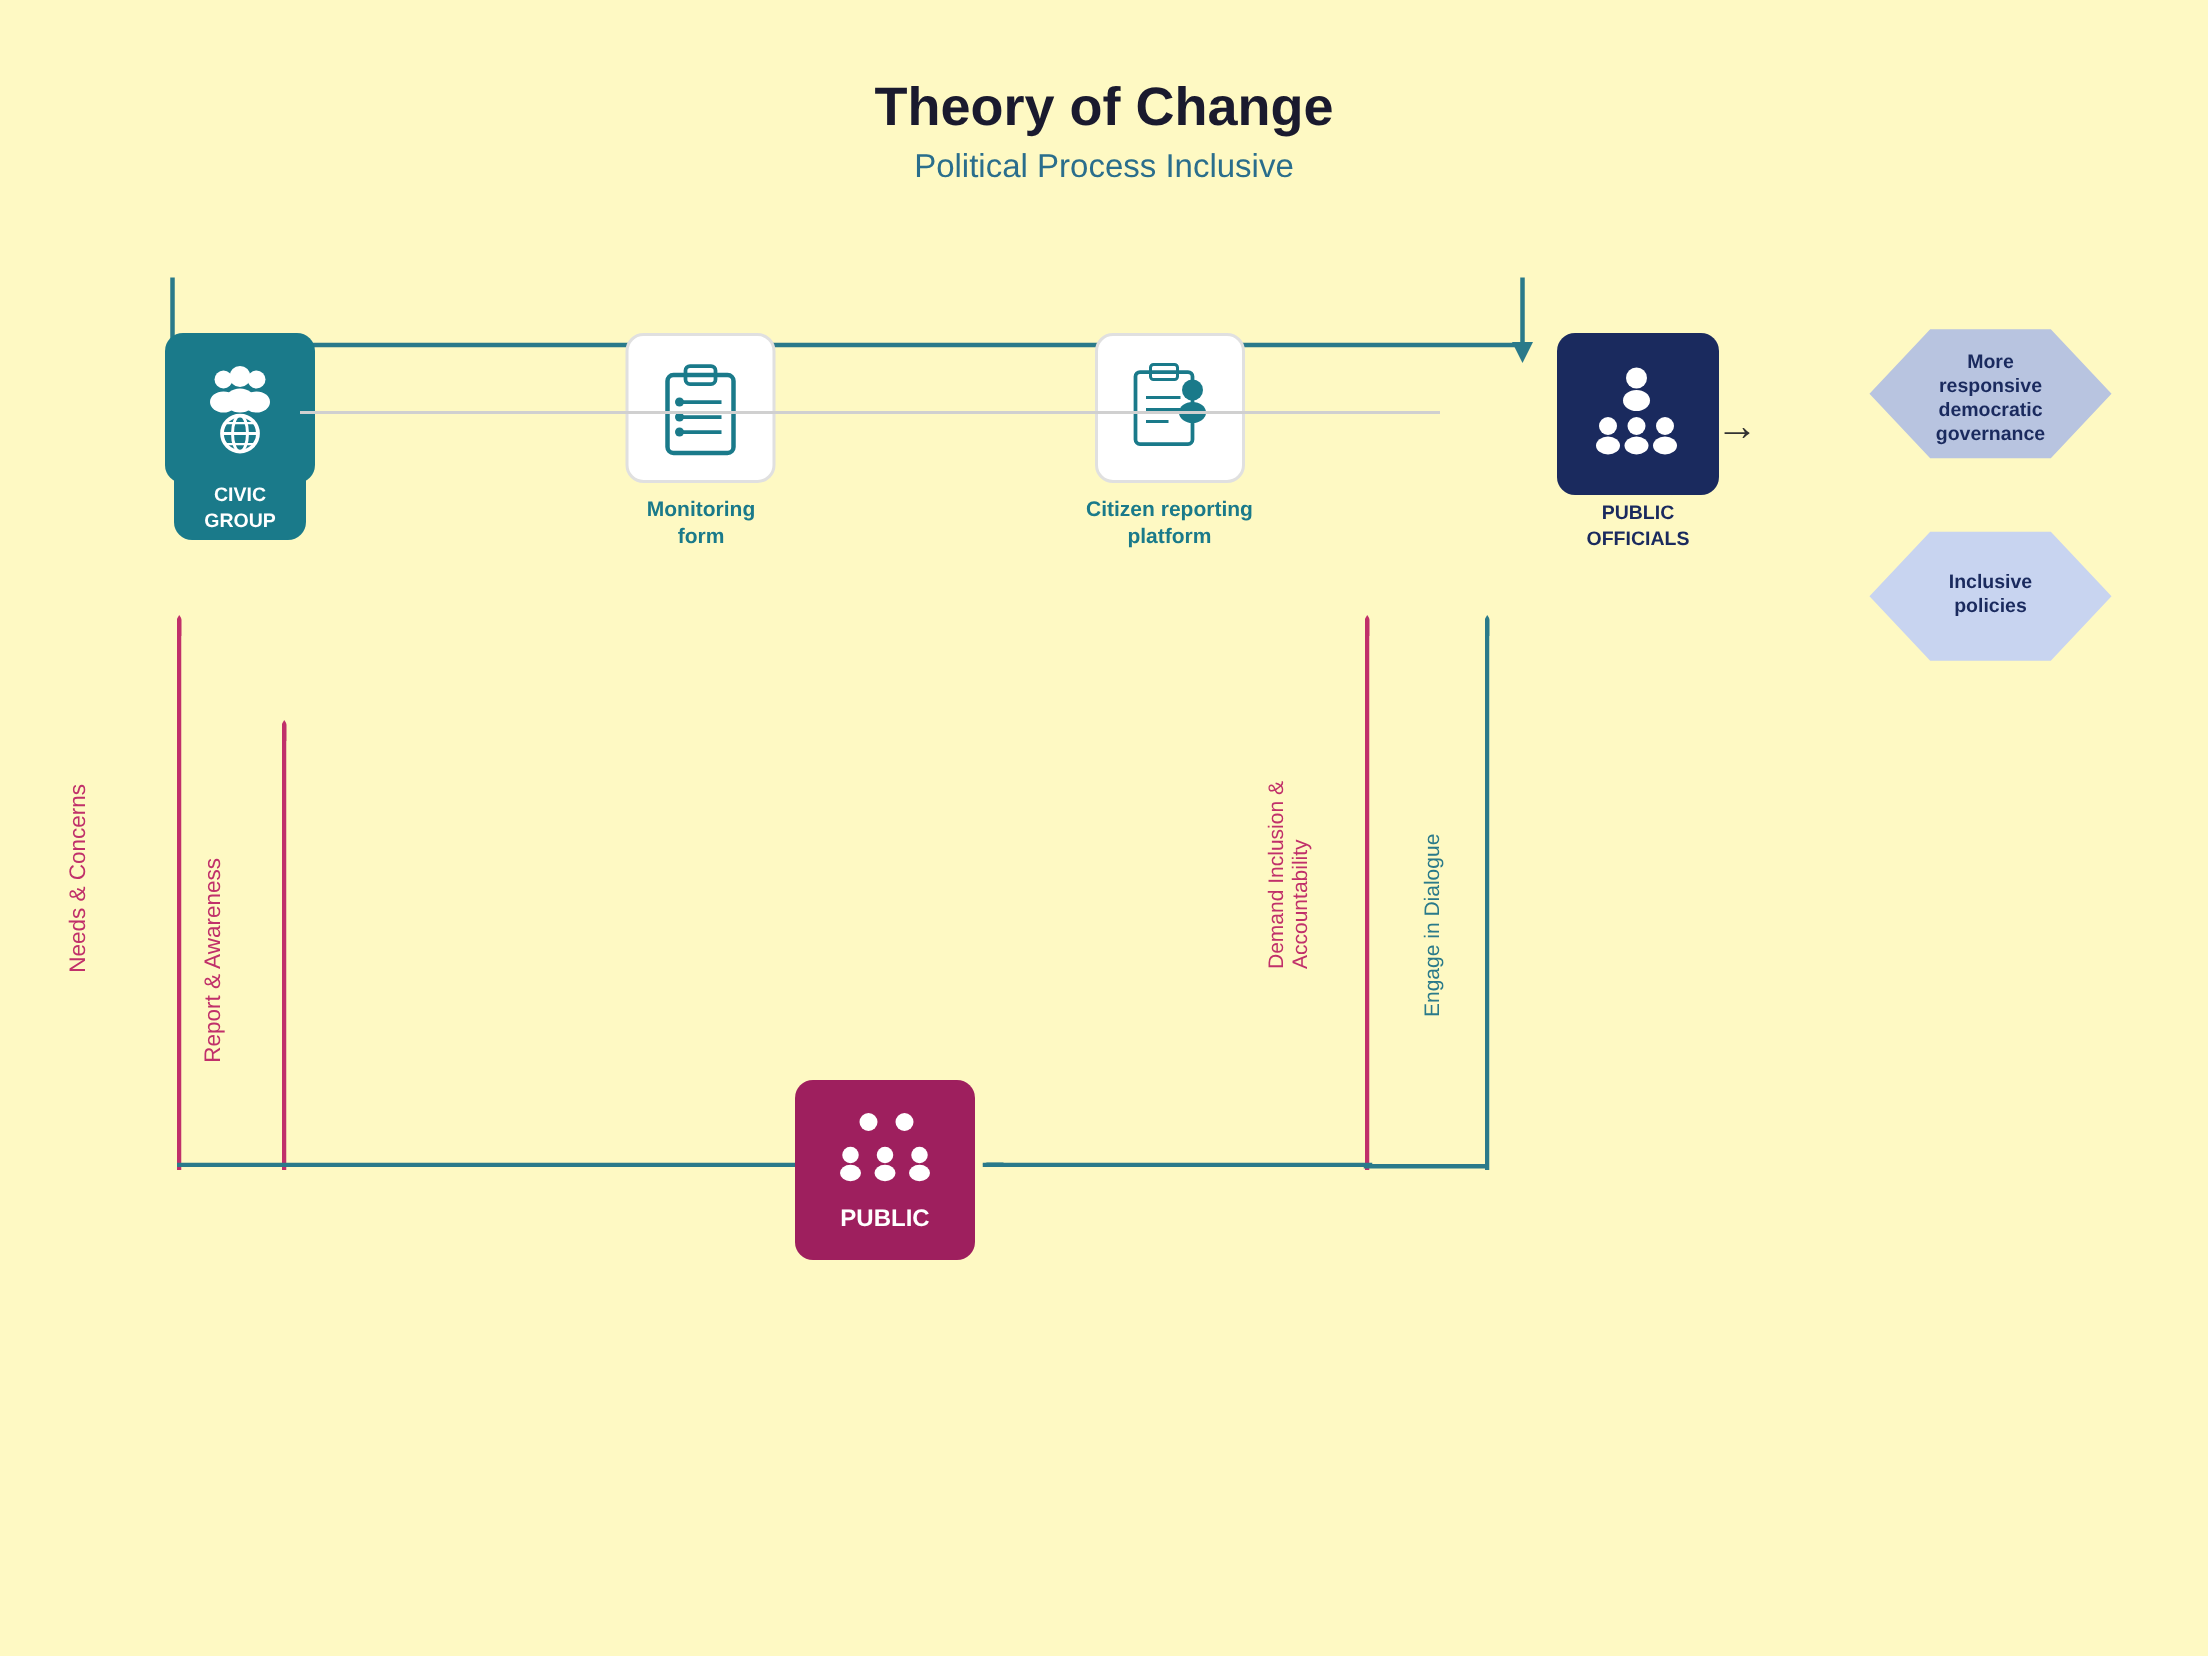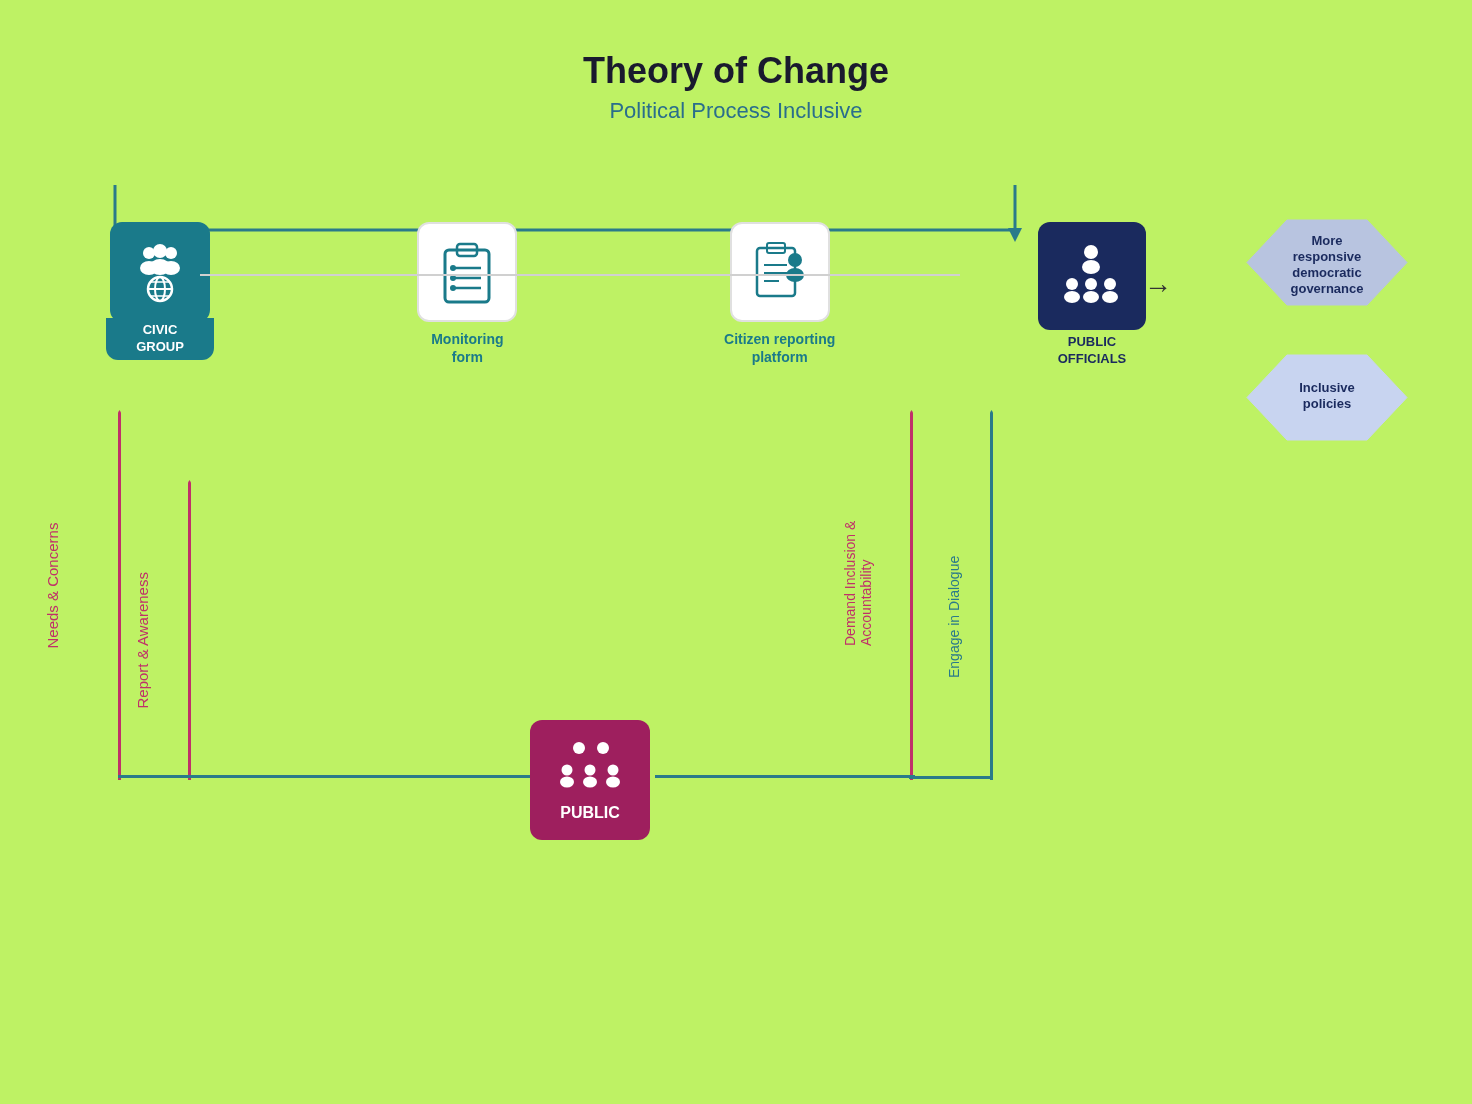--- a/index.html
+++ b/index.html
@@ -7,21 +7,21 @@
       background: #f0f2f5;
       font-family: 'Segoe UI', Arial, sans-serif;
       width: 1472px;
       height: 1104px;
       overflow: hidden;
       display: flex;
       align-items: center;
       justify-content: center;
     }
     .page {
-      background: #bef264;
+      background: #fef9c3;
       width: 1472px;
       height: 1104px;
       position: relative;
     }
     .title-section {
       text-align: center;
       padding-top: 50px;
     }
     .main-title {
       font-size: 36px;
@@ -154,21 +154,21 @@
             <circle cx="35" cy="14" r="7"></circle>
             <ellipse cx="35" cy="30" rx="10" ry="8"></ellipse>
 
             <circle cx="35" cy="52" r="12" fill="none" stroke="white" stroke-width="2.5"></circle>
             <ellipse cx="35" cy="52" rx="5" ry="12" fill="none" stroke="white" stroke-width="2"></ellipse>
             <line x1="23" y1="52" x2="47" y2="52" stroke="white" stroke-width="2"></line>
             <line x1="25" y1="45" x2="45" y2="45" stroke="white" stroke-width="1.5"></line>
             <line x1="25" y1="59" x2="45" y2="59" stroke="white" stroke-width="1.5"></line>
           </svg>
         </div>
-        <div class="node-label teal-text" style="color:white;background:#1a7a8a;border-radius:0 0 12px 12px;width:108px;padding:4px;margin-top:-4px;font-size:13px;">
+        <div class="node-label teal-text" style="color:white;background:#1a7a8a;border-radius:0 0 12px 12px;width:88px;padding:4px;margin-top:-4px;font-size:13px;">
           <span style="color:white;">CIVIC<br>GROUP</span>
         </div>
       </div>
 
       <div class="node-box">
         <div class="node-icon-box white-border">
           <svg width="60" height="65" viewBox="0 0 60 65" fill="none">
 
             <rect x="8" y="10" width="44" height="52" rx="4" fill="none" stroke="#1a7a8a" stroke-width="3"></rect>
             <rect x="20" y="4" width="20" height="12" rx="3" fill="none" stroke="#1a7a8a" stroke-width="2.5"></rect>

